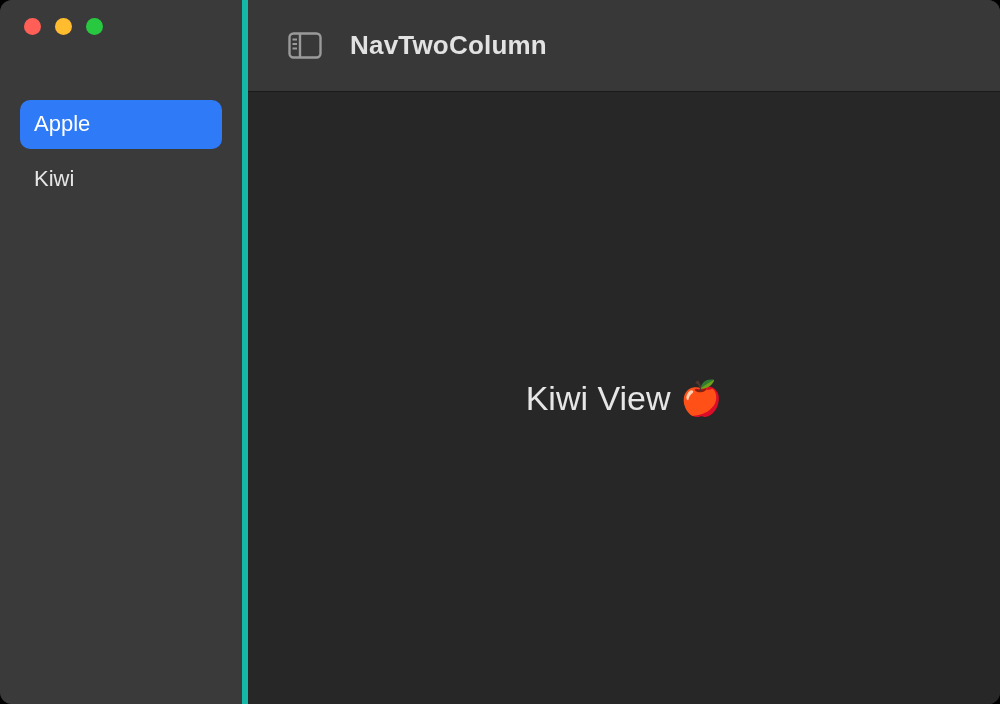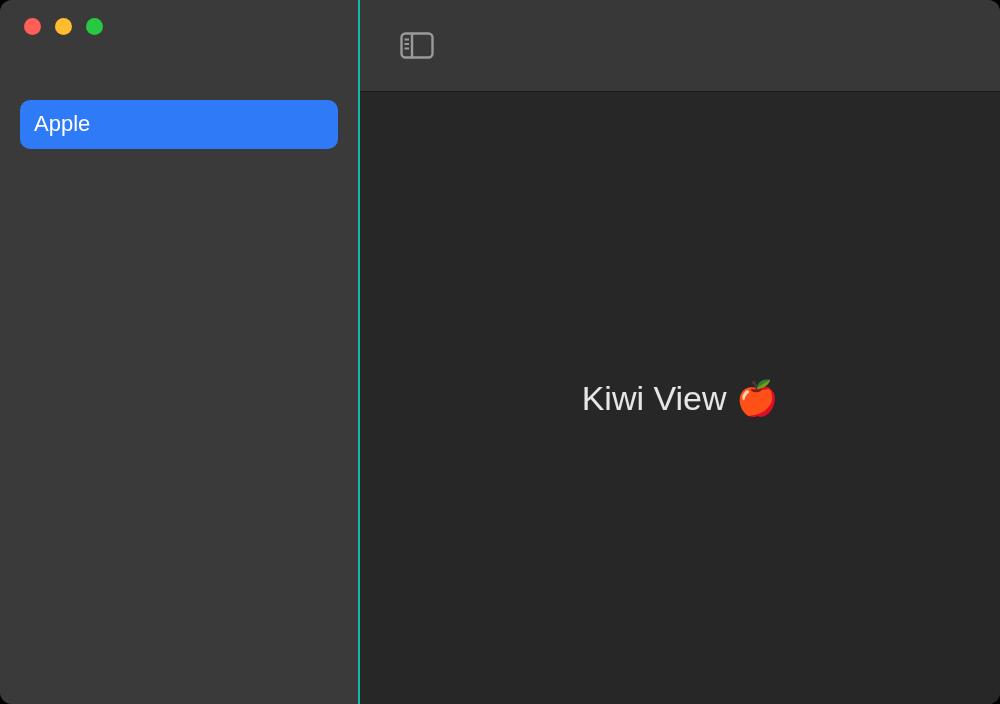--- a/index.html
+++ b/index.html
@@ -16,25 +16,25 @@
     }
     .window {
       width: 1000px;
       height: 704px;
       display: flex;
       border-radius: 12px;
       overflow: hidden;
       background: #1e1e1e;
     }
     .sidebar {
-      width: 360px;
+      width: 248px;
       background: #3b3a3b;
       display: flex;
       flex-direction: column;
-      border-right: 2px solid #14b8a6;
+      border-right: 6px solid #14b8a6;
     }
     .titlebar-left {
       height: 52px;
       display: flex;
       align-items: center;
       padding-left: 24px;
       gap: 14px;
     }
     .traffic-light {
       width: 17px;
@@ -113,32 +113,36 @@
   <aside class="sidebar">
     <div class="titlebar-left">
       <div class="traffic-light traffic-close"></div>
       <div class="traffic-light traffic-min"></div>
       <div class="traffic-light traffic-max"></div>
     </div>
     <nav class="sidebar-list">
       <div class="sidebar-item selected">
         <span>Apple</span>
       </div>
+      <div class="sidebar-item">
+        <span>Kiwi</span>
+      </div>
     </nav>
   </aside>
 
   <main class="main">
     <div class="toolbar">
       <div class="toolbar-icon">
         <svg width="34" height="27" viewBox="0 0 34 27" fill="none" stroke="currentColor" stroke-width="2.4">
           <rect x="1.5" y="1.5" width="31" height="24" rx="4" ry="4"></rect>
           <line x1="12" y1="1.5" x2="12" y2="25.5"></line>
           <line x1="4.5" y1="7.5" x2="9" y2="7.5" stroke-width="2"></line>
           <line x1="4.5" y1="12" x2="9" y2="12" stroke-width="2"></line>
           <line x1="4.5" y1="16.5" x2="9" y2="16.5" stroke-width="2"></line>
         </svg>
       </div>
+      <div class="toolbar-title">NavTwoColumn</div>
     </div>
     <div class="content">
       <div class="detail-text">Kiwi View 🍎</div>
     </div>
   </main>
 </div>
 
 </body></html>

